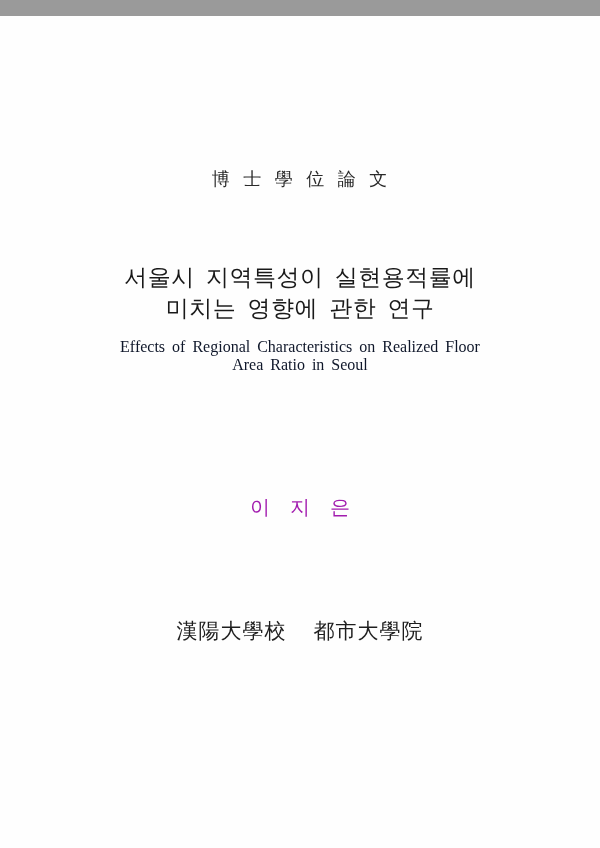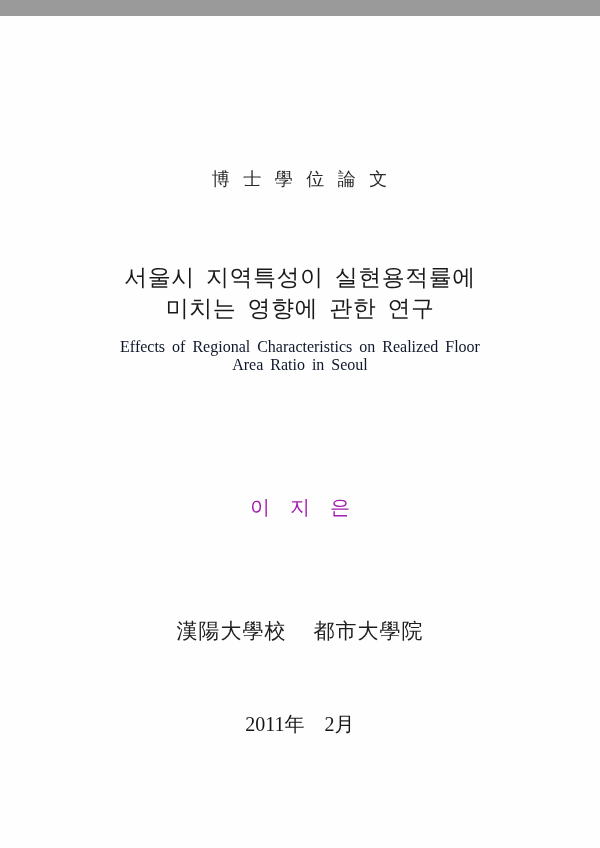--- a/index.html
+++ b/index.html
@@ -76,15 +76,14 @@
   <div class="center-line title-ko">서울시 지역특성이 실현용적률에
 미치는 영향에 관한 연구</div>
 
   <div class="center-line title-en">Effects of Regional Characteristics on Realized Floor
 Area Ratio in Seoul</div>
 
   <div class="center-line author">이    지    은</div>
 
   <div class="center-line institution">漢陽大學校  都市大學院</div>
 
-  <div class="center-line pub-date">2011年    2月</div>
 
 </div>
 
 </body></html>

